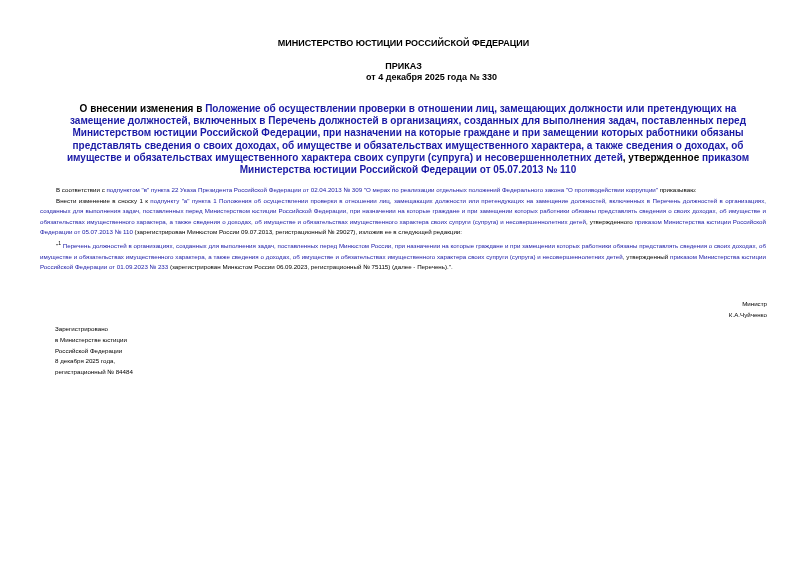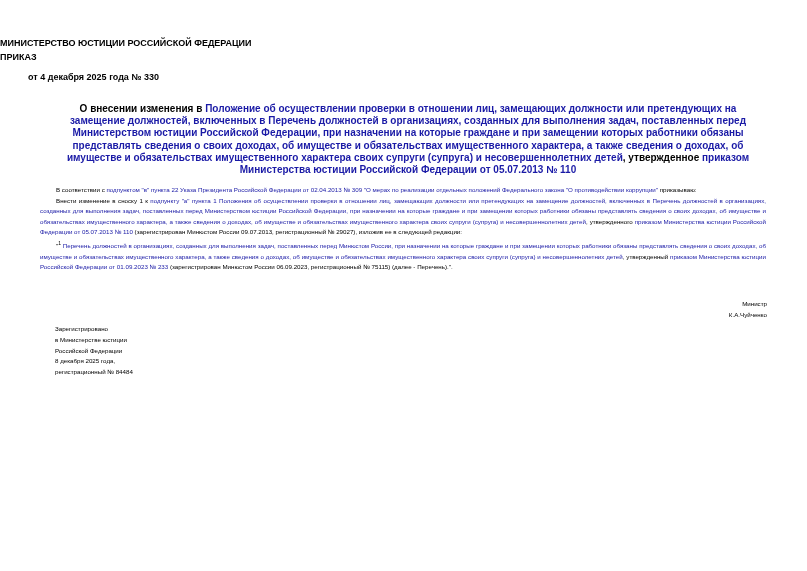--- a/index.html
+++ b/index.html
@@ -1,29 +1,29 @@
 <!DOCTYPE html>
 <html><head>
 <meta charset="utf-8">
 <style>
   html, body { margin:0; padding:0; background:#ffffff; }
   body { width:807px; height:571px; position:relative; overflow:hidden; font-family:"Liberation Sans", sans-serif; color:#000; }
-  .hdr { position:absolute; left:0; width:807px; text-align:left; font-weight:bold; font-size:9px; }
+  .hdr { position:absolute; left:0; width:807px; text-align:center; font-weight:bold; font-size:9px; }
   .title { position:absolute; left:58px; width:700px; top:103px; text-align:center; font-weight:bold; font-size:10px; line-height:12.2px; }
   .lnk { color:#1a1aa6; }
   .body { position:absolute; left:40px; width:726px; font-size:6.2px; line-height:10.6px; text-align:justify; }
   .p { margin:0; text-indent:16px; }
   .sig { position:absolute; right:40px; text-align:right; font-size:6.2px; line-height:10.6px; }
   .reg { position:absolute; left:55px; top:324px; font-size:6.2px; line-height:10.8px; }
 </style>
 </head>
 <body>
 
 <div class="hdr" style="top:38px;">МИНИСТЕРСТВО ЮСТИЦИИ РОССИЙСКОЙ ФЕДЕРАЦИИ</div>
-<div class="hdr" style="top:52px;">ПРИКАЗ</div>
+<div class="hdr" style="top:61px;">ПРИКАЗ</div>
 <div class="hdr" style="top:72px;padding-left:28px;">от 4 декабря 2025 года № 330</div>
 
 <div class="title">
   <span>О внесении изменения в </span><span class="lnk">Положение об осуществлении проверки в отношении лиц, замещающих должности или претендующих на замещение должностей, включенных в Перечень должностей в организациях, созданных для выполнения задач, поставленных перед Министерством юстиции Российской Федерации, при назначении на которые граждане и при замещении которых работники обязаны представлять сведения о своих доходах, об имуществе и обязательствах имущественного характера, а также сведения о доходах, об имуществе и обязательствах имущественного характера своих супруги (супруга) и несовершеннолетних детей</span><span>, утвержденное </span><span class="lnk">приказом Министерства юстиции Российской Федерации от 05.07.2013 № 110</span>
 </div>
 
 <div class="body" style="top:185px;">
   <p class="p">
     <span>В соответствии с </span><span class="lnk">подпунктом "в" пункта 22 Указа Президента Российской Федерации от 02.04.2013 № 309 "О мерах по реализации отдельных положений Федерального закона "О противодействии коррупции"</span><span> приказываю:</span>
   </p>

